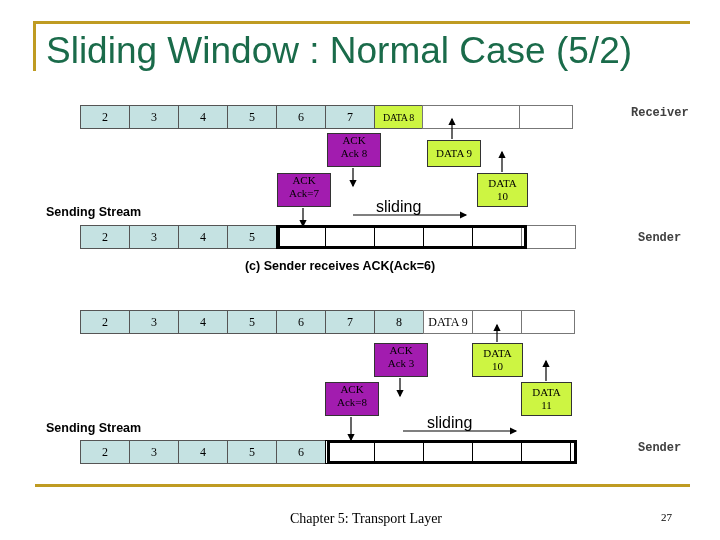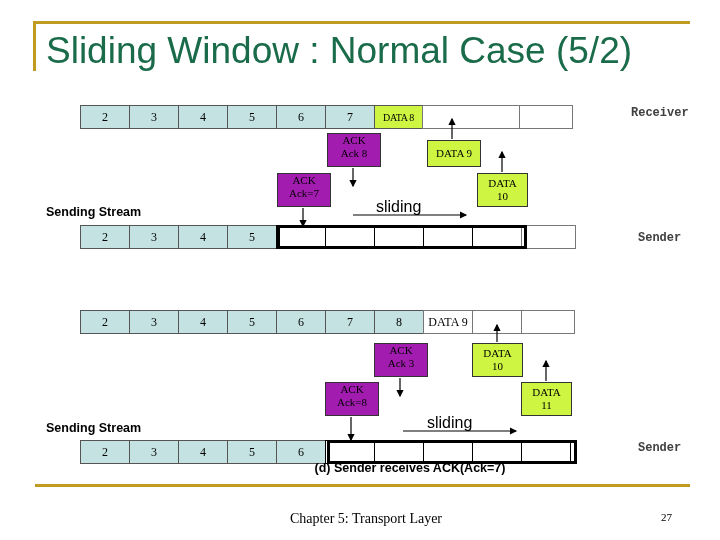--- a/index.html
+++ b/index.html
@@ -133,20 +133,21 @@
   </div>
   <div class="data-box" style="left:477px;top:173px;width:51px;height:34px;">
     <span>DATA</span>
     <span>10</span>
   </div>
 
   <div class="side-label" style="left:613px;top:106px;">Receiver</div>
   <div class="side-label" style="left:620px;top:231px;">Sender</div>
   <div class="stream-label" style="left:46px;top:205px;">Sending Stream</div>
   <div class="sliding-label" style="left:376px;top:198px;">sliding</div>
+  <div class="caption" style="left:140px;top:259px;width:400px;">(c) Sender receives ACK(Ack=6)</div>
 </div>
 
 <div class="diagram">
 
   <div class="row" id="d-recv" style="left:80px;top:310px;width:500px;">
       <div class="cell shaded" style="left: 0px; width: 50px;">2</div>
       <div class="cell shaded" style="left: 49px; width: 50px;">3</div>
       <div class="cell shaded" style="left: 98px; width: 50px;">4</div>
       <div class="cell shaded" style="left: 147px; width: 50px;">5</div>
       <div class="cell shaded" style="left: 196px; width: 50px;">6</div>
@@ -185,21 +186,20 @@
     <span>10</span>
   </div>
   <div class="data-box" style="left:521px;top:382px;width:51px;height:34px;">
     <span>DATA</span>
     <span>11</span>
   </div>
 
   <div class="side-label" style="left:620px;top:441px;">Sender</div>
   <div class="stream-label" style="left:46px;top:421px;">Sending Stream</div>
   <div class="sliding-label" style="left:427px;top:414px;">sliding</div>
-  <div class="caption" style="left:210px;top:461px;width:400px;">(d) Sender receives ACK(Ack=7)</div>
 </div>
 
 <svg class="arrows" xmlns="http://www.w3.org/2000/svg">
   <defs>
     <marker id="ah" markerWidth="7" markerHeight="7" refX="5" refY="3" orient="auto">
       <path d="M0,0 L6,3 L0,6 z" fill="#000"></path>
     </marker>
   </defs>
 
   <line x1="452" y1="139" x2="452" y2="119" stroke="#000" stroke-width="1.2" marker-end="url(#ah)"></line>

